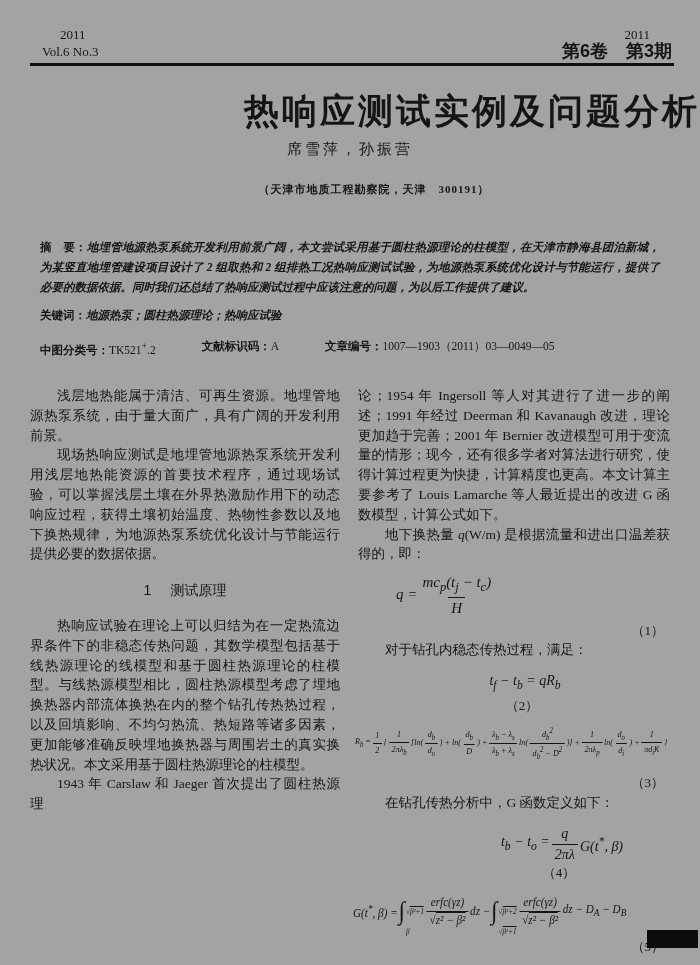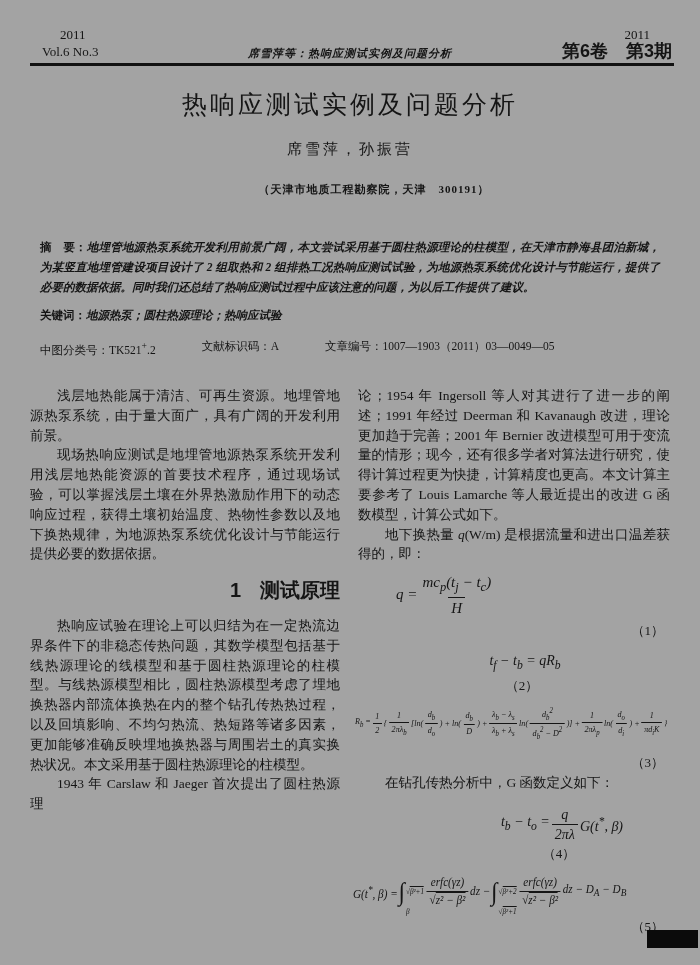--- a/index.html
+++ b/index.html
@@ -11,41 +11,41 @@
   
   .jh-left{position:absolute;left:42px;top:26px;font-size:13px;line-height:17px;}
   .jh-left .l1{padding-left:18px;}
   .jh-center{position:absolute;left:0;right:0;top:46px;text-align:center;
     font-size:11px;font-weight:bold;font-style:italic;letter-spacing:1px;}
   .jh-right{position:absolute;right:28px;top:26px;text-align:right;font-size:13px;line-height:17px;}
   .jh-right .l1{padding-right:22px;}
   .jh-right .l2{font-weight:bold;font-family:"Liberation Sans",sans-serif;font-size:18px;}
   .head-rule{position:absolute;left:30px;right:26px;top:63px;height:3px;background:#111;}
   
-  .title{position:absolute;left:0;right:0;top:88px;text-align:center;
-    font-family:"Liberation Sans",sans-serif;font-weight:normal;font-size:25px;letter-spacing:3px;}
+  .title{position:absolute;left:0;right:0;top:88px;text-align:right;
+    font-family:"Liberation Sans",sans-serif;font-weight:bold;font-size:35px;letter-spacing:3px;}
   .authors{position:absolute;left:0;right:0;top:140px;text-align:center;font-size:15px;letter-spacing:3px;}
   .affil{position:absolute;left:0;right:0;top:182px;text-align:center;font-size:11px;font-weight:bold;letter-spacing:1px;margin-left:48px;}
   
   .abs-block{position:absolute;left:40px;width:620px;top:237px;font-size:11.5px;line-height:20px;}
   .abs-p{font-weight:bold;text-align:justify;margin:0;font-style:italic;}
   .abs-p .lbl{font-style:normal;font-family:"Liberation Sans",sans-serif;}
   .kw-p{font-weight:bold;margin:8px 0 11px 0;font-style:italic;}
   .kw-p .lbl{font-style:normal;font-family:"Liberation Sans",sans-serif;}
   .meta-p{margin:7px 0 0 0;display:flex;font-style:normal;}
   .meta-item{margin-right:46px;white-space:nowrap;}
-  .meta-item .lbl{font-weight:normal;font-family:"Liberation Sans",sans-serif;}
+  .meta-item .lbl{font-weight:bold;font-family:"Liberation Sans",sans-serif;}
   
   .col{position:absolute;top:386px;font-size:13.5px;line-height:19.8px;text-align:justify;}
   .col-left{left:30px;width:310px;}
   .col-right{left:358px;width:312px;}
   .col p{margin:0;}
   .col p.ind{text-indent:2em;}
-  .sec-head{font-family:"Liberation Sans",sans-serif;font-weight:bold;font-size:20px;
-    margin:17px 0 15px 0;text-align:right;}
+  .sec-head{font-family:"Liberation Sans",sans-serif;font-weight:normal;font-size:14px;
+    margin:17px 0 15px 0;text-align:center;}
   .sec-head .no{margin-right:19px;}
   
   .eq{display:inline-flex;align-items:center;white-space:nowrap;font-style:italic;}
   .eq .tok{display:inline-block;}
   .frac{display:inline-flex;flex-direction:column;align-items:center;vertical-align:middle;margin:0 2px;line-height:1.25;}
   .frac .fn{padding:0 3px 1px;}
   .frac .fd{border-top:1px solid #151515;padding:1px 3px 0;}
   .intw{display:inline-flex;align-items:center;margin:0 1px;}
   .isym{font-size:210%;line-height:0.9;font-style:normal;}
   .ib{display:inline-flex;flex-direction:column;justify-content:space-between;font-size:64%;height:2.6em;margin-left:1px;}
@@ -65,21 +65,20 @@
 </style>
 </head>
 <body>
 
 <div class="page">
 
   <div class="jh-left">
     <div class="l1">2011</div>
     <div class="l2">Vol.6  No.3</div>
   </div>
-  <div class="jh-center">席雪萍等：热响应测试实例及问题分析</div>
   <div class="jh-right">
     <div class="l1">2011</div>
     <div class="l2">第6卷　第3期</div>
   </div>
   <div class="head-rule"></div>
 
   <div class="title">热响应测试实例及问题分析</div>
   <div class="authors">席雪萍，孙振营</div>
   <div class="affil">（天津市地质工程勘察院，天津　300191）</div>
 
@@ -111,20 +110,21 @@
       <span class="eq">
           <span class="tok">q = </span>
           <span class="frac">
             <span class="fn">mc<sub>p</sub>(t<sub>j</sub> − t<sub>c</sub>)</span>
             <span class="fd">H</span>
           </span>
         </span>
     </div>
     <div class="eq-no eq1-no">（1）</div>
 
+    <p class="ind p-after">对于钻孔内稳态传热过程，满足：</p>
 
     <div class="eq-row eq2-row">
       <span class="eq">
           <span class="tok">t<sub>f</sub> − t<sub>b</sub> = qR<sub>b</sub></span>
         </span>
       <span class="eq-no">（2）</span>
     </div>
 
     <div class="eq3-wrap">
       <span class="eq">

